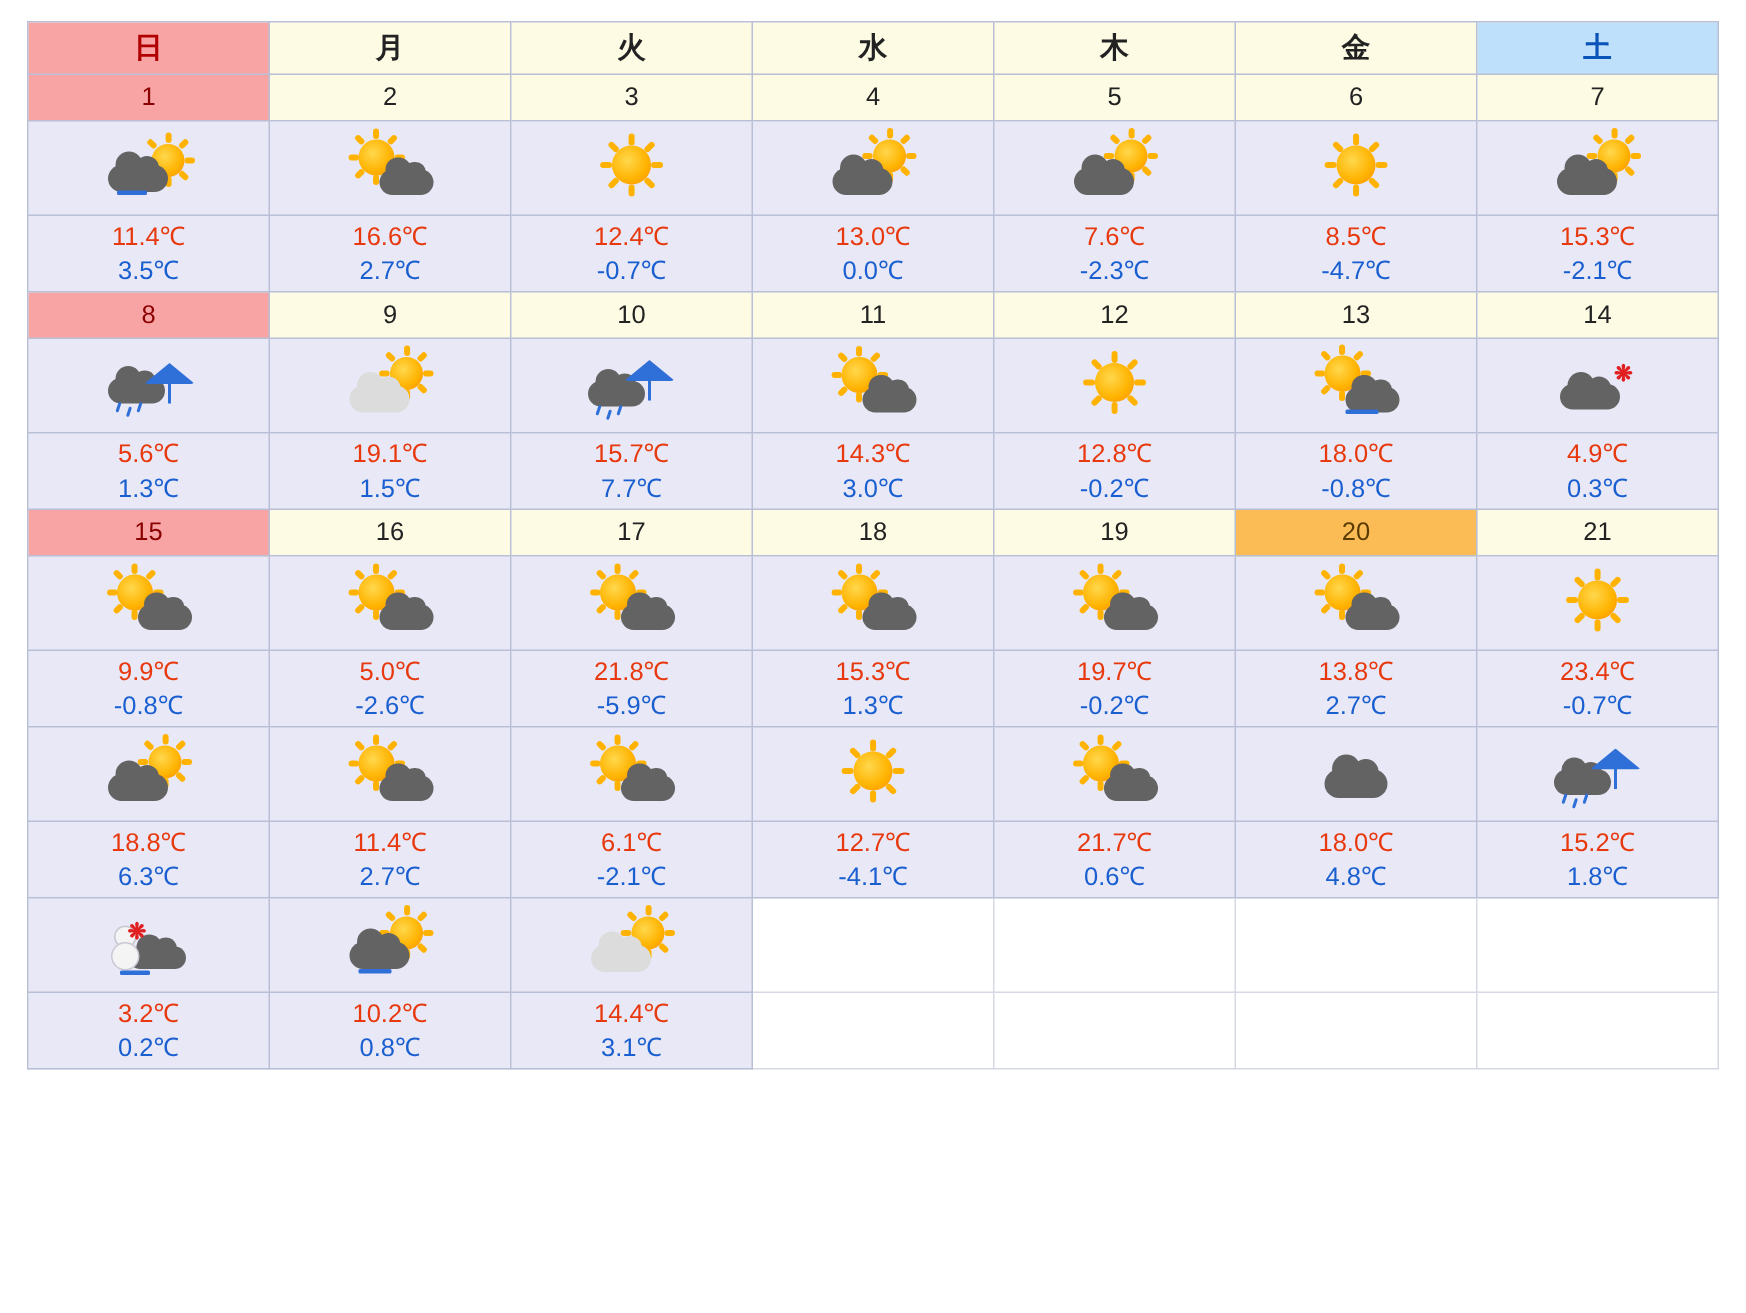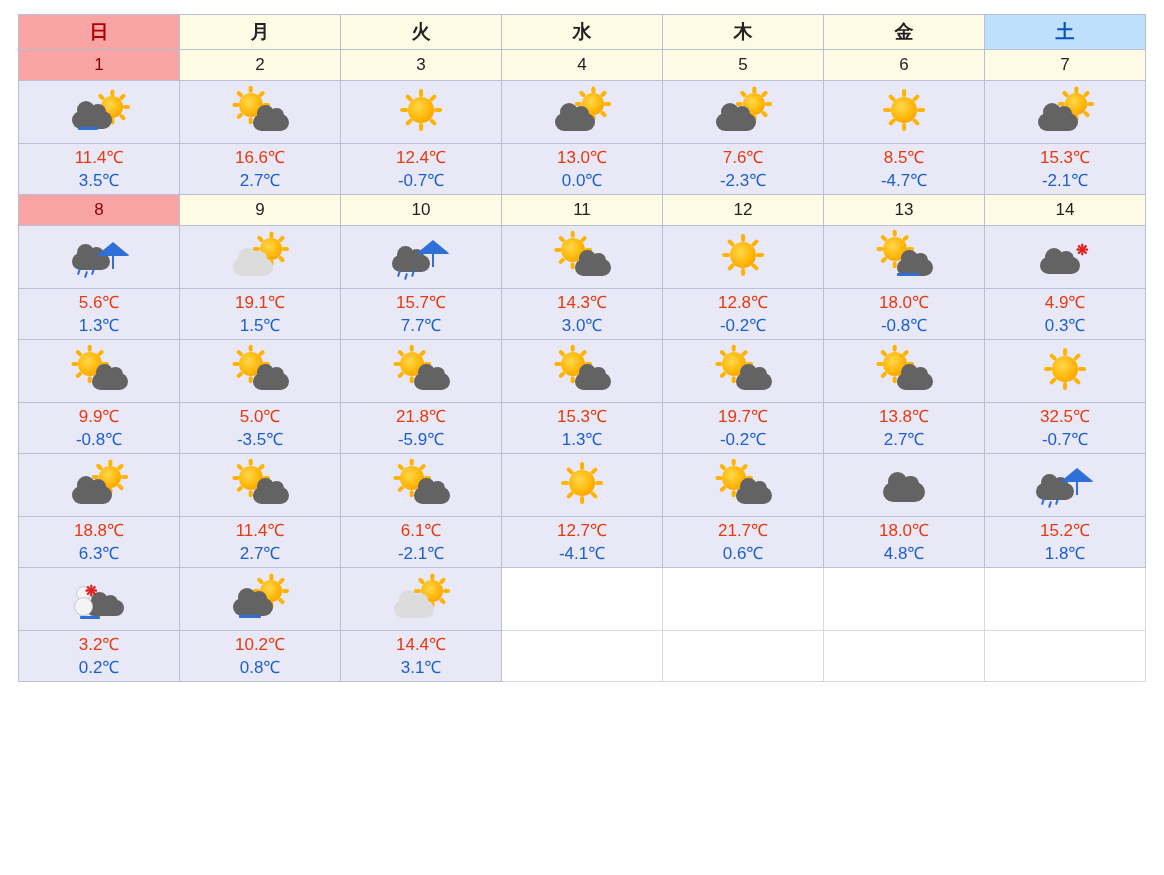--- a/index.html
+++ b/index.html
@@ -266,55 +266,64 @@
           <td class="temps">
             <div class="tmax">18.0℃</div>
             <div class="tmin">-0.8℃</div>
           </td>
           <td class="temps">
             <div class="tmax">4.9℃</div>
             <div class="tmin">0.3℃</div>
           </td>
         </tr>
         <tr>
+          <td class="daynum sun">15</td>
+          <td class="daynum">16</td>
+          <td class="daynum">17</td>
+          <td class="daynum">18</td>
+          <td class="daynum">19</td>
+          <td class="daynum holiday">20</td>
+          <td class="daynum">21</td>
+        </tr>
+        <tr>
           <td class="icon"><span class="wx"><span class="sun-disc" style="left:12px;top:8px;width:24px;height:24px;"></span><span class="ray" style="left:36.0px;top:18.0px;width:7.4px;height:4px;transform:rotate(0deg);"></span><span class="ray" style="left:31.4px;top:29.1px;width:7.4px;height:4px;transform:rotate(45deg);"></span><span class="ray" style="left:20.3px;top:33.7px;width:7.4px;height:4px;transform:rotate(90deg);"></span><span class="ray" style="left:9.2px;top:29.1px;width:7.4px;height:4px;transform:rotate(135deg);"></span><span class="ray" style="left:4.6px;top:18.0px;width:7.4px;height:4px;transform:rotate(180deg);"></span><span class="ray" style="left:9.2px;top:6.9px;width:7.4px;height:4px;transform:rotate(225deg);"></span><span class="ray" style="left:20.3px;top:2.3px;width:7.4px;height:4px;transform:rotate(270deg);"></span><span class="ray" style="left:31.4px;top:6.9px;width:7.4px;height:4px;transform:rotate(315deg);"></span><span class="cloud cloud-grey" style="left:26px;top:28.84px;width:36px;height:17.16px;border-radius:10.4px;"></span><span class="cloud cloud-grey" style="left:30.32px;top:20px;width:16.560000000000002px;height:16.560000000000002px;"></span><span class="cloud cloud-grey" style="left:42.2px;top:23.12px;width:14.4px;height:14.4px;"></span></span></td>
           <td class="icon"><span class="wx"><span class="sun-disc" style="left:12px;top:8px;width:24px;height:24px;"></span><span class="ray" style="left:36.0px;top:18.0px;width:7.4px;height:4px;transform:rotate(0deg);"></span><span class="ray" style="left:31.4px;top:29.1px;width:7.4px;height:4px;transform:rotate(45deg);"></span><span class="ray" style="left:20.3px;top:33.7px;width:7.4px;height:4px;transform:rotate(90deg);"></span><span class="ray" style="left:9.2px;top:29.1px;width:7.4px;height:4px;transform:rotate(135deg);"></span><span class="ray" style="left:4.6px;top:18.0px;width:7.4px;height:4px;transform:rotate(180deg);"></span><span class="ray" style="left:9.2px;top:6.9px;width:7.4px;height:4px;transform:rotate(225deg);"></span><span class="ray" style="left:20.3px;top:2.3px;width:7.4px;height:4px;transform:rotate(270deg);"></span><span class="ray" style="left:31.4px;top:6.9px;width:7.4px;height:4px;transform:rotate(315deg);"></span><span class="cloud cloud-grey" style="left:26px;top:28.84px;width:36px;height:17.16px;border-radius:10.4px;"></span><span class="cloud cloud-grey" style="left:30.32px;top:20px;width:16.560000000000002px;height:16.560000000000002px;"></span><span class="cloud cloud-grey" style="left:42.2px;top:23.12px;width:14.4px;height:14.4px;"></span></span></td>
           <td class="icon"><span class="wx"><span class="sun-disc" style="left:12px;top:8px;width:24px;height:24px;"></span><span class="ray" style="left:36.0px;top:18.0px;width:7.4px;height:4px;transform:rotate(0deg);"></span><span class="ray" style="left:31.4px;top:29.1px;width:7.4px;height:4px;transform:rotate(45deg);"></span><span class="ray" style="left:20.3px;top:33.7px;width:7.4px;height:4px;transform:rotate(90deg);"></span><span class="ray" style="left:9.2px;top:29.1px;width:7.4px;height:4px;transform:rotate(135deg);"></span><span class="ray" style="left:4.6px;top:18.0px;width:7.4px;height:4px;transform:rotate(180deg);"></span><span class="ray" style="left:9.2px;top:6.9px;width:7.4px;height:4px;transform:rotate(225deg);"></span><span class="ray" style="left:20.3px;top:2.3px;width:7.4px;height:4px;transform:rotate(270deg);"></span><span class="ray" style="left:31.4px;top:6.9px;width:7.4px;height:4px;transform:rotate(315deg);"></span><span class="cloud cloud-grey" style="left:26px;top:28.84px;width:36px;height:17.16px;border-radius:10.4px;"></span><span class="cloud cloud-grey" style="left:30.32px;top:20px;width:16.560000000000002px;height:16.560000000000002px;"></span><span class="cloud cloud-grey" style="left:42.2px;top:23.12px;width:14.4px;height:14.4px;"></span></span></td>
           <td class="icon"><span class="wx"><span class="sun-disc" style="left:12px;top:8px;width:24px;height:24px;"></span><span class="ray" style="left:36.0px;top:18.0px;width:7.4px;height:4px;transform:rotate(0deg);"></span><span class="ray" style="left:31.4px;top:29.1px;width:7.4px;height:4px;transform:rotate(45deg);"></span><span class="ray" style="left:20.3px;top:33.7px;width:7.4px;height:4px;transform:rotate(90deg);"></span><span class="ray" style="left:9.2px;top:29.1px;width:7.4px;height:4px;transform:rotate(135deg);"></span><span class="ray" style="left:4.6px;top:18.0px;width:7.4px;height:4px;transform:rotate(180deg);"></span><span class="ray" style="left:9.2px;top:6.9px;width:7.4px;height:4px;transform:rotate(225deg);"></span><span class="ray" style="left:20.3px;top:2.3px;width:7.4px;height:4px;transform:rotate(270deg);"></span><span class="ray" style="left:31.4px;top:6.9px;width:7.4px;height:4px;transform:rotate(315deg);"></span><span class="cloud cloud-grey" style="left:26px;top:28.84px;width:36px;height:17.16px;border-radius:10.4px;"></span><span class="cloud cloud-grey" style="left:30.32px;top:20px;width:16.560000000000002px;height:16.560000000000002px;"></span><span class="cloud cloud-grey" style="left:42.2px;top:23.12px;width:14.4px;height:14.4px;"></span></span></td>
           <td class="icon"><span class="wx"><span class="sun-disc" style="left:12px;top:8px;width:24px;height:24px;"></span><span class="ray" style="left:36.0px;top:18.0px;width:7.4px;height:4px;transform:rotate(0deg);"></span><span class="ray" style="left:31.4px;top:29.1px;width:7.4px;height:4px;transform:rotate(45deg);"></span><span class="ray" style="left:20.3px;top:33.7px;width:7.4px;height:4px;transform:rotate(90deg);"></span><span class="ray" style="left:9.2px;top:29.1px;width:7.4px;height:4px;transform:rotate(135deg);"></span><span class="ray" style="left:4.6px;top:18.0px;width:7.4px;height:4px;transform:rotate(180deg);"></span><span class="ray" style="left:9.2px;top:6.9px;width:7.4px;height:4px;transform:rotate(225deg);"></span><span class="ray" style="left:20.3px;top:2.3px;width:7.4px;height:4px;transform:rotate(270deg);"></span><span class="ray" style="left:31.4px;top:6.9px;width:7.4px;height:4px;transform:rotate(315deg);"></span><span class="cloud cloud-grey" style="left:26px;top:28.84px;width:36px;height:17.16px;border-radius:10.4px;"></span><span class="cloud cloud-grey" style="left:30.32px;top:20px;width:16.560000000000002px;height:16.560000000000002px;"></span><span class="cloud cloud-grey" style="left:42.2px;top:23.12px;width:14.4px;height:14.4px;"></span></span></td>
           <td class="icon"><span class="wx"><span class="sun-disc" style="left:12px;top:8px;width:24px;height:24px;"></span><span class="ray" style="left:36.0px;top:18.0px;width:7.4px;height:4px;transform:rotate(0deg);"></span><span class="ray" style="left:31.4px;top:29.1px;width:7.4px;height:4px;transform:rotate(45deg);"></span><span class="ray" style="left:20.3px;top:33.7px;width:7.4px;height:4px;transform:rotate(90deg);"></span><span class="ray" style="left:9.2px;top:29.1px;width:7.4px;height:4px;transform:rotate(135deg);"></span><span class="ray" style="left:4.6px;top:18.0px;width:7.4px;height:4px;transform:rotate(180deg);"></span><span class="ray" style="left:9.2px;top:6.9px;width:7.4px;height:4px;transform:rotate(225deg);"></span><span class="ray" style="left:20.3px;top:2.3px;width:7.4px;height:4px;transform:rotate(270deg);"></span><span class="ray" style="left:31.4px;top:6.9px;width:7.4px;height:4px;transform:rotate(315deg);"></span><span class="cloud cloud-grey" style="left:26px;top:28.84px;width:36px;height:17.16px;border-radius:10.4px;"></span><span class="cloud cloud-grey" style="left:30.32px;top:20px;width:16.560000000000002px;height:16.560000000000002px;"></span><span class="cloud cloud-grey" style="left:42.2px;top:23.12px;width:14.4px;height:14.4px;"></span></span></td>
           <td class="icon"><span class="wx"><span class="sun-disc" style="left:20px;top:12px;width:26px;height:26px;"></span><span class="ray" style="left:46.0px;top:23.0px;width:8.1px;height:4px;transform:rotate(0deg);"></span><span class="ray" style="left:41.0px;top:35.0px;width:8.1px;height:4px;transform:rotate(45deg);"></span><span class="ray" style="left:29.0px;top:40.0px;width:8.1px;height:4px;transform:rotate(90deg);"></span><span class="ray" style="left:16.9px;top:35.0px;width:8.1px;height:4px;transform:rotate(135deg);"></span><span class="ray" style="left:11.9px;top:23.0px;width:8.1px;height:4px;transform:rotate(180deg);"></span><span class="ray" style="left:16.9px;top:11.0px;width:8.1px;height:4px;transform:rotate(225deg);"></span><span class="ray" style="left:29.0px;top:6.0px;width:8.1px;height:4px;transform:rotate(270deg);"></span><span class="ray" style="left:41.0px;top:11.0px;width:8.1px;height:4px;transform:rotate(315deg);"></span></span></td>
         </tr>
         <tr>
           <td class="temps">
             <div class="tmax">9.9℃</div>
             <div class="tmin">-0.8℃</div>
           </td>
           <td class="temps">
             <div class="tmax">5.0℃</div>
-            <div class="tmin">-3.5℃</div>
+            <div class="tmin">-2.6℃</div>
           </td>
           <td class="temps">
             <div class="tmax">21.8℃</div>
             <div class="tmin">-5.9℃</div>
           </td>
           <td class="temps">
             <div class="tmax">15.3℃</div>
             <div class="tmin">1.3℃</div>
           </td>
           <td class="temps">
             <div class="tmax">19.7℃</div>
             <div class="tmin">-0.2℃</div>
           </td>
           <td class="temps">
             <div class="tmax">13.8℃</div>
             <div class="tmin">2.7℃</div>
           </td>
           <td class="temps">
-            <div class="tmax">32.5℃</div>
+            <div class="tmax">23.4℃</div>
             <div class="tmin">-0.7℃</div>
           </td>
         </tr>
         <tr>
           <td class="icon"><span class="wx"><span class="sun-disc" style="left:33px;top:8px;width:22px;height:22px;"></span><span class="ray" style="left:55.0px;top:17.0px;width:6.8px;height:4px;transform:rotate(0deg);"></span><span class="ray" style="left:50.8px;top:27.2px;width:6.8px;height:4px;transform:rotate(45deg);"></span><span class="ray" style="left:40.6px;top:31.4px;width:6.8px;height:4px;transform:rotate(90deg);"></span><span class="ray" style="left:30.4px;top:27.2px;width:6.8px;height:4px;transform:rotate(135deg);"></span><span class="ray" style="left:26.2px;top:17.0px;width:6.8px;height:4px;transform:rotate(180deg);"></span><span class="ray" style="left:30.4px;top:6.8px;width:6.8px;height:4px;transform:rotate(225deg);"></span><span class="ray" style="left:40.6px;top:2.6px;width:6.8px;height:4px;transform:rotate(270deg);"></span><span class="ray" style="left:50.8px;top:6.8px;width:6.8px;height:4px;transform:rotate(315deg);"></span><span class="cloud cloud-grey" style="left:6px;top:27.520000000000003px;width:40px;height:18.48px;border-radius:11.200000000000001px;"></span><span class="cloud cloud-grey" style="left:10.8px;top:18px;width:18.400000000000002px;height:18.400000000000002px;"></span><span class="cloud cloud-grey" style="left:24px;top:21.36px;width:16px;height:16px;"></span></span></td>
           <td class="icon"><span class="wx"><span class="sun-disc" style="left:12px;top:8px;width:24px;height:24px;"></span><span class="ray" style="left:36.0px;top:18.0px;width:7.4px;height:4px;transform:rotate(0deg);"></span><span class="ray" style="left:31.4px;top:29.1px;width:7.4px;height:4px;transform:rotate(45deg);"></span><span class="ray" style="left:20.3px;top:33.7px;width:7.4px;height:4px;transform:rotate(90deg);"></span><span class="ray" style="left:9.2px;top:29.1px;width:7.4px;height:4px;transform:rotate(135deg);"></span><span class="ray" style="left:4.6px;top:18.0px;width:7.4px;height:4px;transform:rotate(180deg);"></span><span class="ray" style="left:9.2px;top:6.9px;width:7.4px;height:4px;transform:rotate(225deg);"></span><span class="ray" style="left:20.3px;top:2.3px;width:7.4px;height:4px;transform:rotate(270deg);"></span><span class="ray" style="left:31.4px;top:6.9px;width:7.4px;height:4px;transform:rotate(315deg);"></span><span class="cloud cloud-grey" style="left:26px;top:28.84px;width:36px;height:17.16px;border-radius:10.4px;"></span><span class="cloud cloud-grey" style="left:30.32px;top:20px;width:16.560000000000002px;height:16.560000000000002px;"></span><span class="cloud cloud-grey" style="left:42.2px;top:23.12px;width:14.4px;height:14.4px;"></span></span></td>
           <td class="icon"><span class="wx"><span class="sun-disc" style="left:12px;top:8px;width:24px;height:24px;"></span><span class="ray" style="left:36.0px;top:18.0px;width:7.4px;height:4px;transform:rotate(0deg);"></span><span class="ray" style="left:31.4px;top:29.1px;width:7.4px;height:4px;transform:rotate(45deg);"></span><span class="ray" style="left:20.3px;top:33.7px;width:7.4px;height:4px;transform:rotate(90deg);"></span><span class="ray" style="left:9.2px;top:29.1px;width:7.4px;height:4px;transform:rotate(135deg);"></span><span class="ray" style="left:4.6px;top:18.0px;width:7.4px;height:4px;transform:rotate(180deg);"></span><span class="ray" style="left:9.2px;top:6.9px;width:7.4px;height:4px;transform:rotate(225deg);"></span><span class="ray" style="left:20.3px;top:2.3px;width:7.4px;height:4px;transform:rotate(270deg);"></span><span class="ray" style="left:31.4px;top:6.9px;width:7.4px;height:4px;transform:rotate(315deg);"></span><span class="cloud cloud-grey" style="left:26px;top:28.84px;width:36px;height:17.16px;border-radius:10.4px;"></span><span class="cloud cloud-grey" style="left:30.32px;top:20px;width:16.560000000000002px;height:16.560000000000002px;"></span><span class="cloud cloud-grey" style="left:42.2px;top:23.12px;width:14.4px;height:14.4px;"></span></span></td>
           <td class="icon"><span class="wx"><span class="sun-disc" style="left:20px;top:12px;width:26px;height:26px;"></span><span class="ray" style="left:46.0px;top:23.0px;width:8.1px;height:4px;transform:rotate(0deg);"></span><span class="ray" style="left:41.0px;top:35.0px;width:8.1px;height:4px;transform:rotate(45deg);"></span><span class="ray" style="left:29.0px;top:40.0px;width:8.1px;height:4px;transform:rotate(90deg);"></span><span class="ray" style="left:16.9px;top:35.0px;width:8.1px;height:4px;transform:rotate(135deg);"></span><span class="ray" style="left:11.9px;top:23.0px;width:8.1px;height:4px;transform:rotate(180deg);"></span><span class="ray" style="left:16.9px;top:11.0px;width:8.1px;height:4px;transform:rotate(225deg);"></span><span class="ray" style="left:29.0px;top:6.0px;width:8.1px;height:4px;transform:rotate(270deg);"></span><span class="ray" style="left:41.0px;top:11.0px;width:8.1px;height:4px;transform:rotate(315deg);"></span></span></td>
           <td class="icon"><span class="wx"><span class="sun-disc" style="left:12px;top:8px;width:24px;height:24px;"></span><span class="ray" style="left:36.0px;top:18.0px;width:7.4px;height:4px;transform:rotate(0deg);"></span><span class="ray" style="left:31.4px;top:29.1px;width:7.4px;height:4px;transform:rotate(45deg);"></span><span class="ray" style="left:20.3px;top:33.7px;width:7.4px;height:4px;transform:rotate(90deg);"></span><span class="ray" style="left:9.2px;top:29.1px;width:7.4px;height:4px;transform:rotate(135deg);"></span><span class="ray" style="left:4.6px;top:18.0px;width:7.4px;height:4px;transform:rotate(180deg);"></span><span class="ray" style="left:9.2px;top:6.9px;width:7.4px;height:4px;transform:rotate(225deg);"></span><span class="ray" style="left:20.3px;top:2.3px;width:7.4px;height:4px;transform:rotate(270deg);"></span><span class="ray" style="left:31.4px;top:6.9px;width:7.4px;height:4px;transform:rotate(315deg);"></span><span class="cloud cloud-grey" style="left:26px;top:28.84px;width:36px;height:17.16px;border-radius:10.4px;"></span><span class="cloud cloud-grey" style="left:30.32px;top:20px;width:16.560000000000002px;height:16.560000000000002px;"></span><span class="cloud cloud-grey" style="left:42.2px;top:23.12px;width:14.4px;height:14.4px;"></span></span></td>
           <td class="icon"><span class="wx"><span class="cloud cloud-grey" style="left:12px;top:24.200000000000003px;width:42px;height:19.8px;border-radius:12px;"></span><span class="cloud cloud-grey" style="left:17.04px;top:14px;width:19.32px;height:19.32px;"></span><span class="cloud cloud-grey" style="left:30.900000000000002px;top:17.6px;width:16.8px;height:16.8px;"></span></span></td>

